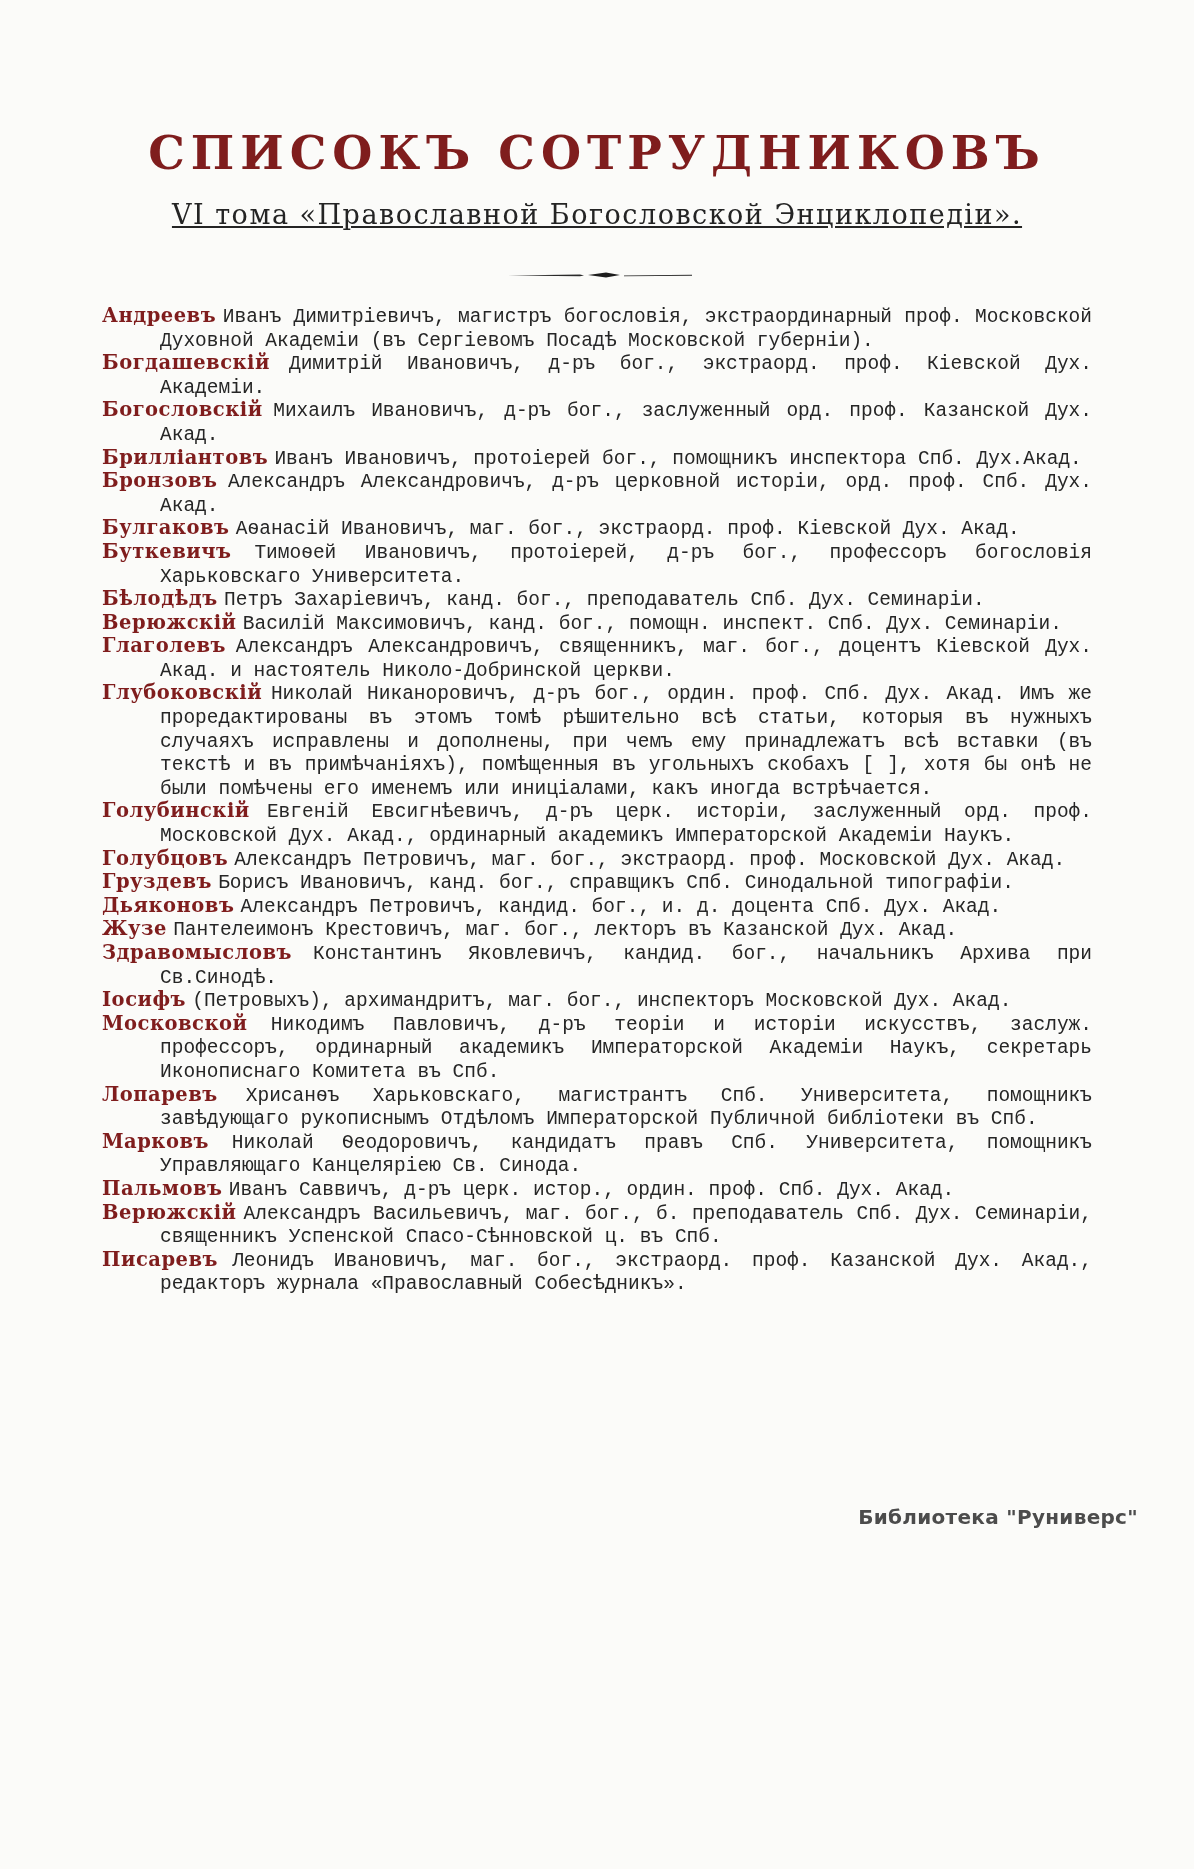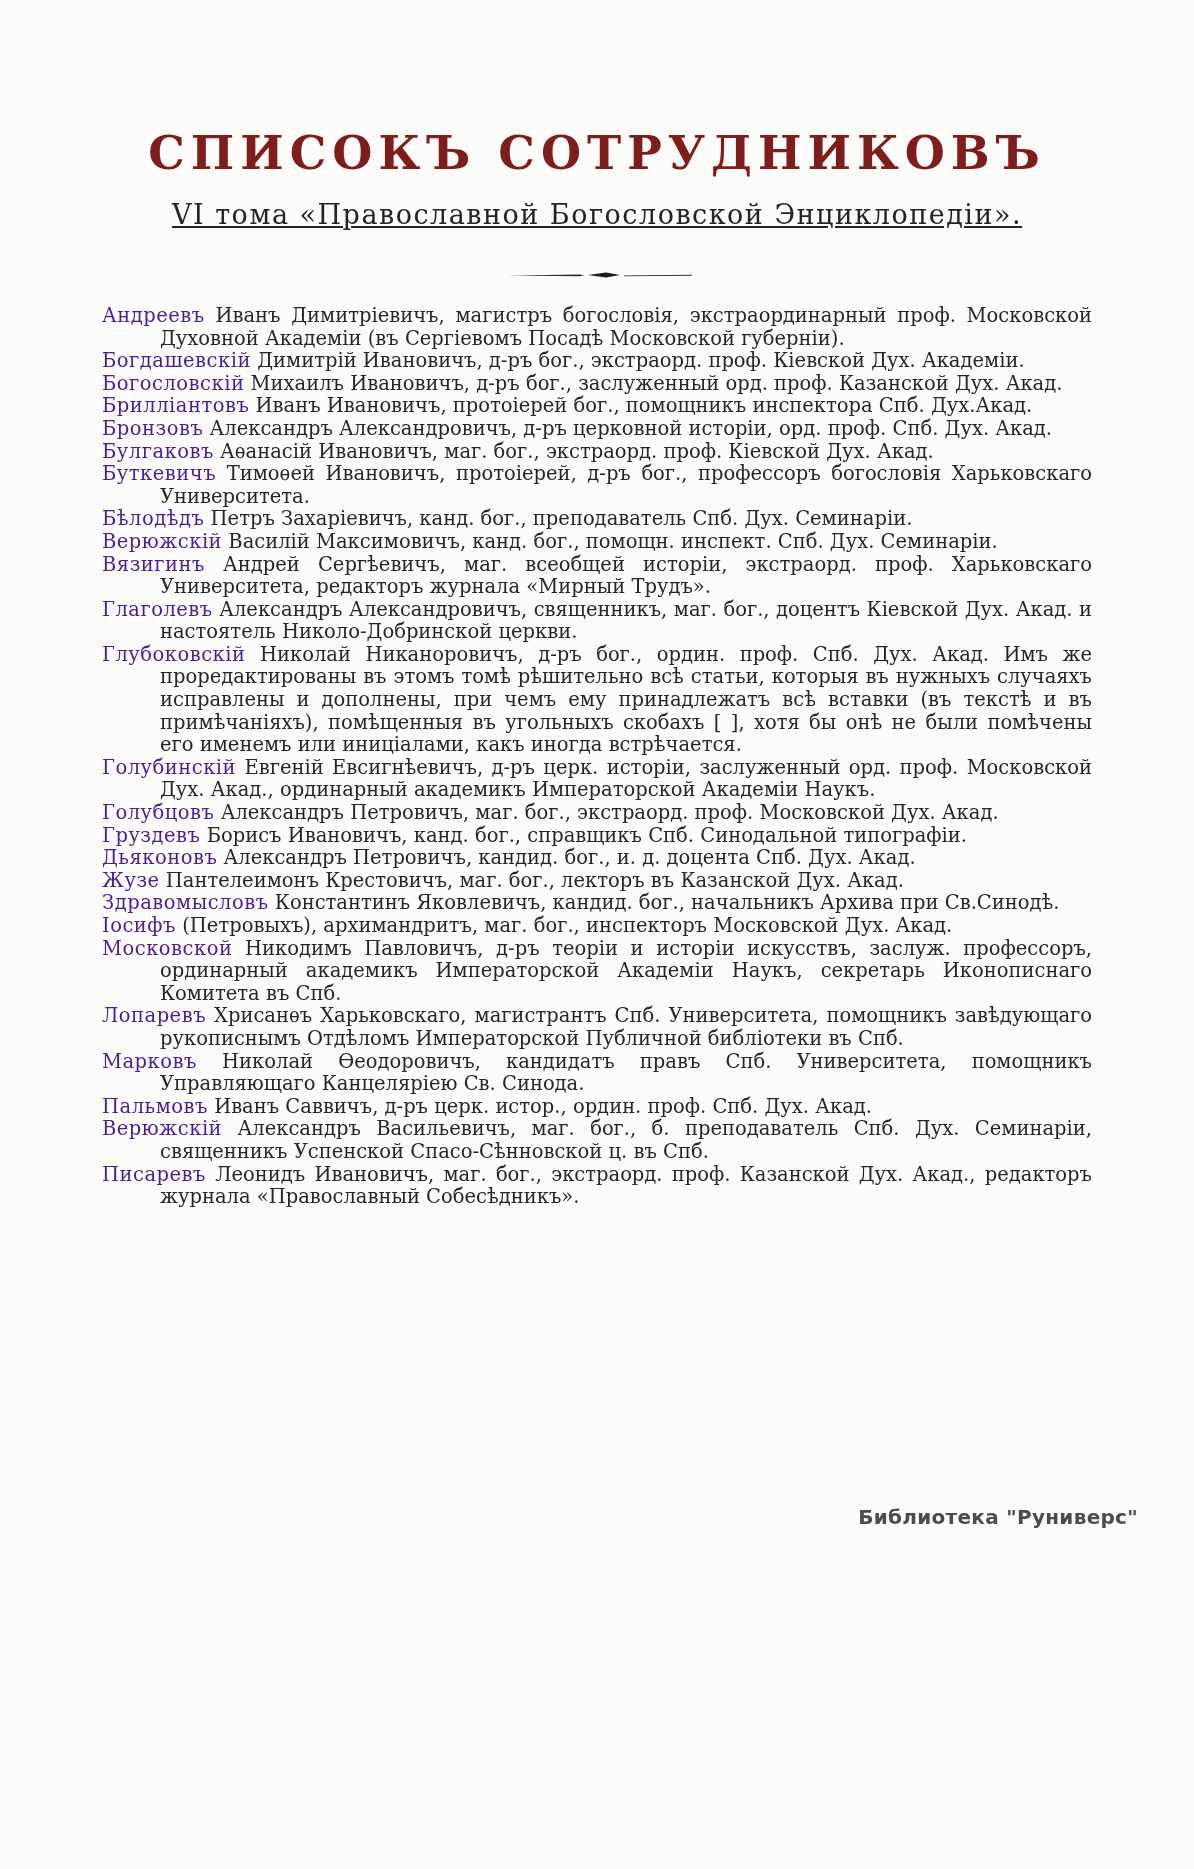--- a/index.html
+++ b/index.html
@@ -54,26 +54,27 @@
     line-height: 22.6px;
     text-align: justify;
     color: #262626;
   }
   .entry {
     margin: 0;
     padding-left: 58px;
     text-indent: -58px;
   }
   .surname {
-    font-weight: 400;
-    color: #4c1d95;
+    font-weight: 700;
+    color: #7f1d1d;
     letter-spacing: 0.5px;
   }
   .desc {
     font-weight: 400;
+    font-family: Liberation Mono, monospace;
   }
   .footer-credit {
     position: absolute;
     top: 1505px;
     right: 56px;
     font-family: "DejaVu Sans", sans-serif;
     font-size: 20px;
     font-weight: 600;
     color: #4c4c4c;
     letter-spacing: 0.3px;
@@ -101,21 +102,20 @@
 
     <p class="entry"><span class="surname">Андреевъ</span> <span class="desc">Иванъ Димитріевичъ, магистръ богословія, экстраординарный проф. Московской Духовной Академіи (въ Сергіевомъ Посадѣ Московской губерніи).</span></p>
         <p class="entry"><span class="surname">Богдашевскій</span> <span class="desc">Димитрій Ивановичъ, д-ръ бог., экстраорд. проф. Кіевской Дух. Академіи.</span></p>
         <p class="entry"><span class="surname">Богословскій</span> <span class="desc">Михаилъ Ивановичъ, д-ръ бог., заслуженный орд. проф. Казанской Дух. Акад.</span></p>
         <p class="entry"><span class="surname">Брилліантовъ</span> <span class="desc">Иванъ Ивановичъ, протоіерей бог., помощникъ инспектора Спб. Дух.Акад.</span></p>
         <p class="entry"><span class="surname">Бронзовъ</span> <span class="desc">Александръ Александровичъ, д-ръ церковной исторіи, орд. проф. Спб. Дух. Акад.</span></p>
         <p class="entry"><span class="surname">Булгаковъ</span> <span class="desc">Аѳанасій Ивановичъ, маг. бог., экстраорд. проф. Кіевской Дух. Акад.</span></p>
         <p class="entry"><span class="surname">Буткевичъ</span> <span class="desc">Тимоѳей Ивановичъ, протоіерей, д-ръ бог., профессоръ богословія Харьковскаго Университета.</span></p>
         <p class="entry"><span class="surname">Бѣлодѣдъ</span> <span class="desc">Петръ Захаріевичъ, канд. бог., преподаватель Спб. Дух. Семинаріи.</span></p>
         <p class="entry"><span class="surname">Верюжскій</span> <span class="desc">Василій Максимовичъ, канд. бог., помощн. инспект. Спб. Дух. Семинаріи.</span></p>
-        <p class="entry"><span class="surname">Вязигинъ</span> <span class="desc">Андрей Сергѣевичъ, маг. всеобщей исторіи, экстраорд. проф. Харьковскаго Университета, редакторъ журнала «Мирный Трудъ».</span></p>
         <p class="entry"><span class="surname">Глаголевъ</span> <span class="desc">Александръ Александровичъ, священникъ, маг. бог., доцентъ Кіевской Дух. Акад. и настоятель Николо-Добринской церкви.</span></p>
         <p class="entry"><span class="surname">Глубоковскій</span> <span class="desc">Николай Никаноровичъ, д-ръ бог., ордин. проф. Спб. Дух. Акад. Имъ же проредактированы въ этомъ томѣ рѣшительно всѣ статьи, которыя въ нужныхъ случаяхъ исправлены и дополнены, при чемъ ему принадлежатъ всѣ вставки (въ текстѣ и въ примѣчаніяхъ), помѣщенныя въ угольныхъ скобахъ [ ], хотя бы онѣ не были помѣчены его именемъ или иниціалами, какъ иногда встрѣчается.</span></p>
         <p class="entry"><span class="surname">Голубинскій</span> <span class="desc">Евгеній Евсигнѣевичъ, д-ръ церк. исторіи, заслуженный орд. проф. Московской Дух. Акад., ординарный академикъ Императорской Академіи Наукъ.</span></p>
         <p class="entry"><span class="surname">Голубцовъ</span> <span class="desc">Александръ Петровичъ, маг. бог., экстраорд. проф. Московской Дух. Акад.</span></p>
         <p class="entry"><span class="surname">Груздевъ</span> <span class="desc">Борисъ Ивановичъ, канд. бог., справщикъ Спб. Синодальной типографіи.</span></p>
         <p class="entry"><span class="surname">Дьяконовъ</span> <span class="desc">Александръ Петровичъ, кандид. бог., и. д. доцента Спб. Дух. Акад.</span></p>
         <p class="entry"><span class="surname">Жузе</span> <span class="desc">Пантелеимонъ Крестовичъ, маг. бог., лекторъ въ Казанской Дух. Акад.</span></p>
         <p class="entry"><span class="surname">Здравомысловъ</span> <span class="desc">Константинъ Яковлевичъ, кандид. бог., начальникъ Архива при Св.Синодѣ.</span></p>
         <p class="entry"><span class="surname">Іосифъ</span> <span class="desc">(Петровыхъ), архимандритъ, маг. бог., инспекторъ Московской Дух. Акад.</span></p>
         <p class="entry"><span class="surname">Московской</span> <span class="desc">Никодимъ Павловичъ, д-ръ теоріи и исторіи искусствъ, заслуж. профессоръ, ординарный академикъ Императорской Академіи Наукъ, секретарь Иконописнаго Комитета въ Спб.</span></p>

